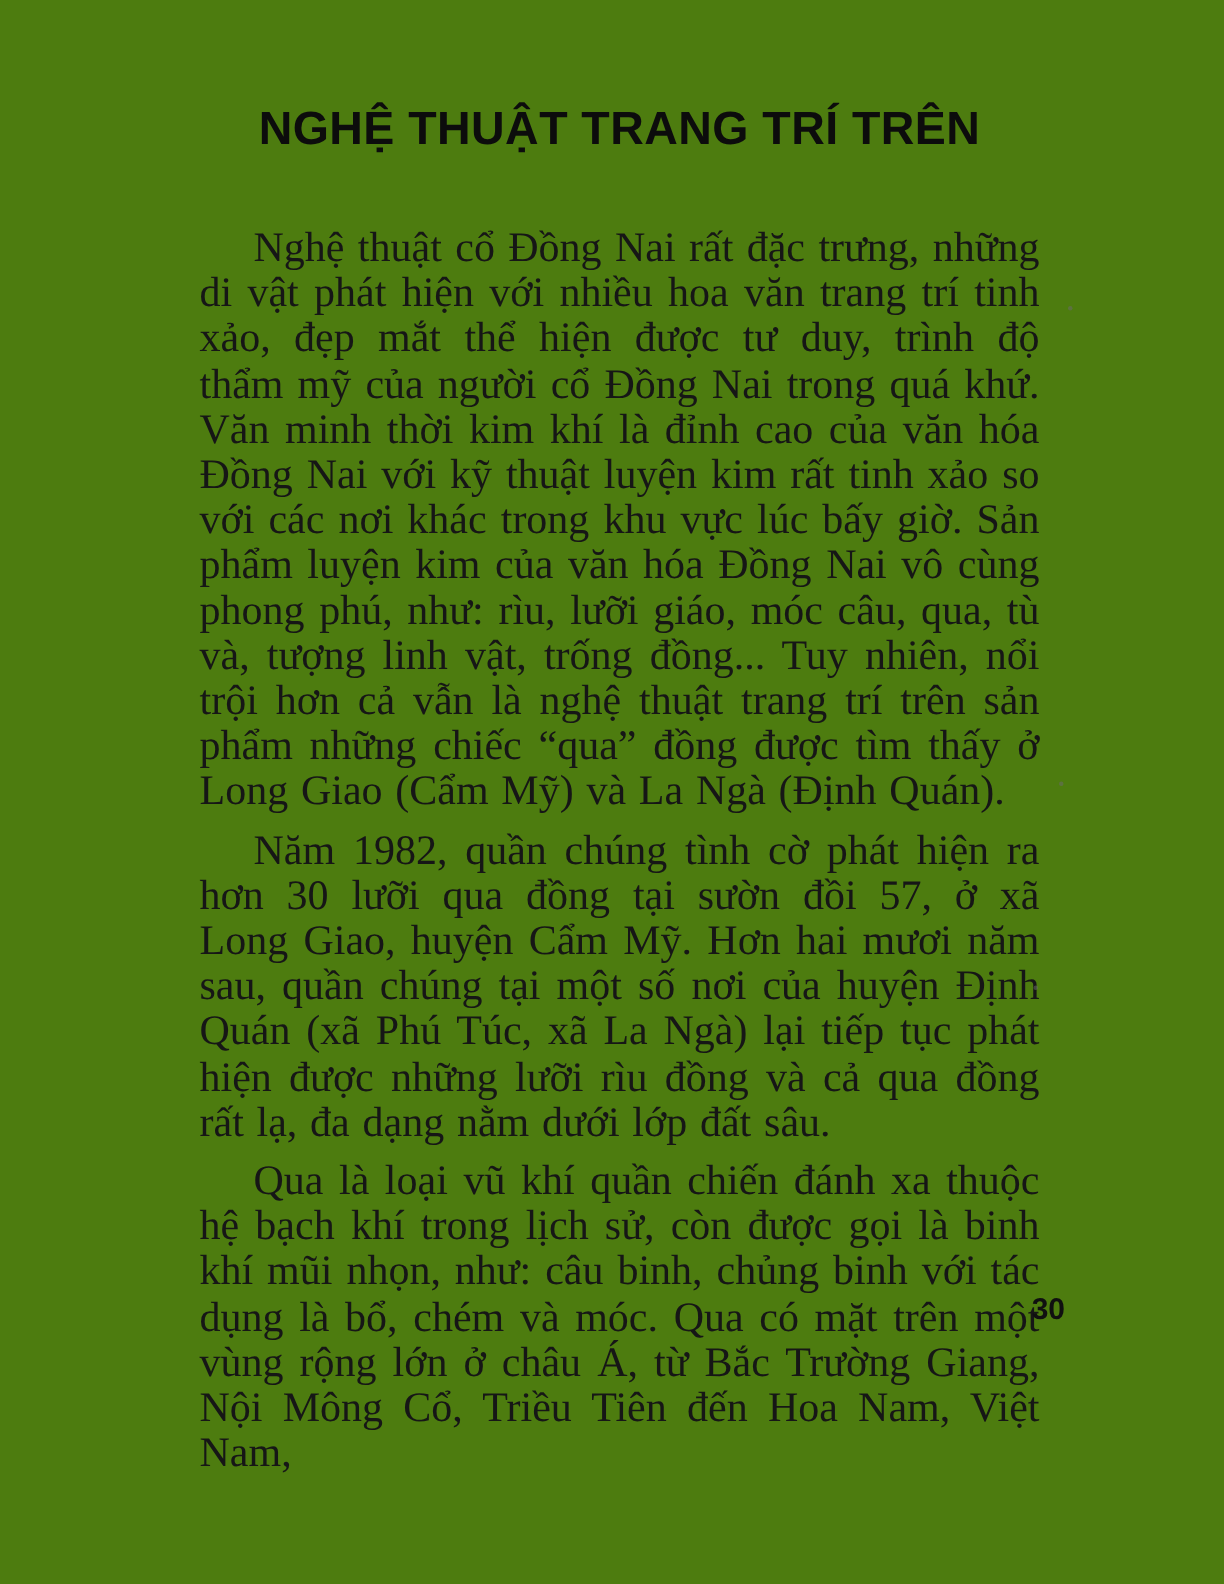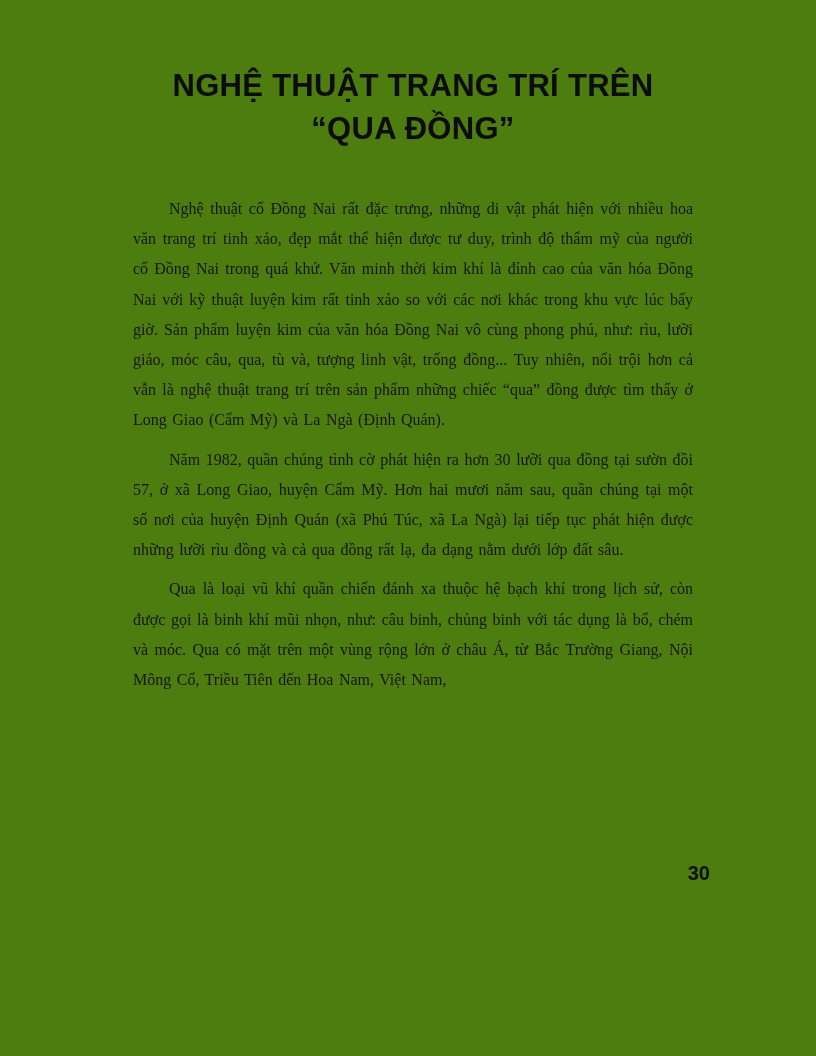--- a/index.html
+++ b/index.html
@@ -28,21 +28,21 @@
     font-family: "Liberation Sans", sans-serif;
     font-weight: bold;
     font-size: 31px;
     line-height: 43px;
     letter-spacing: 0.3px;
     text-align: center;
     color: #0c0c0c;
   }
   .bodytext p {
     margin: 0;
-    font-size: 16px;
+    font-size: 28px;
     line-height: 30.2px;
     text-align: justify;
     text-indent: 36px;
     word-spacing: 1.5px;
   }
   .bodytext p + p {
     margin-top: 9px;
   }
   .pageno {
     position: absolute;
@@ -67,21 +67,20 @@
 </style>
 </head>
 <body>
 
 <div class="page">
 
   <div class="content">
 
     <h1 class="title">
       <span>NGHỆ THUẬT TRANG TRÍ TRÊN</span><br>
-      <span>“QUA ĐỒNG”</span>
     </h1>
 
     <div class="bodytext">
       <p>Nghệ thuật cổ Đồng Nai rất đặc trưng, những di vật phát hiện với nhiều hoa văn trang trí tinh xảo, đẹp mắt thể hiện được tư duy, trình độ thẩm mỹ của người cổ Đồng Nai trong quá khứ. Văn minh thời kim khí là đỉnh cao của văn hóa Đồng Nai với kỹ thuật luyện kim rất tinh xảo so với các nơi khác trong khu vực lúc bấy giờ. Sản phẩm luyện kim của văn hóa Đồng Nai vô cùng phong phú, như: rìu, lưỡi giáo, móc câu, qua, tù và, tượng linh vật, trống đồng... Tuy nhiên, nổi trội hơn cả vẫn là nghệ thuật trang trí trên sản phẩm những chiếc “qua” đồng được tìm thấy ở Long Giao (Cẩm Mỹ) và La Ngà (Định Quán).</p>
       <p>Năm 1982, quần chúng tình cờ phát hiện ra hơn 30 lưỡi qua đồng tại sườn đồi 57, ở xã Long Giao, huyện Cẩm Mỹ. Hơn hai mươi năm sau, quần chúng tại một số nơi của huyện Định Quán (xã Phú Túc, xã La Ngà) lại tiếp tục phát hiện được những lưỡi rìu đồng và cả qua đồng rất lạ, đa dạng nằm dưới lớp đất sâu.</p>
       <p>Qua là loại vũ khí quần chiến đánh xa thuộc hệ bạch khí trong lịch sử, còn được gọi là binh khí mũi nhọn, như: câu binh, chủng binh với tác dụng là bổ, chém và móc. Qua có mặt trên một vùng rộng lớn ở châu Á, từ Bắc Trường Giang, Nội Mông Cổ, Triều Tiên đến Hoa Nam, Việt Nam,</p>
     </div>
 
   </div>
 

